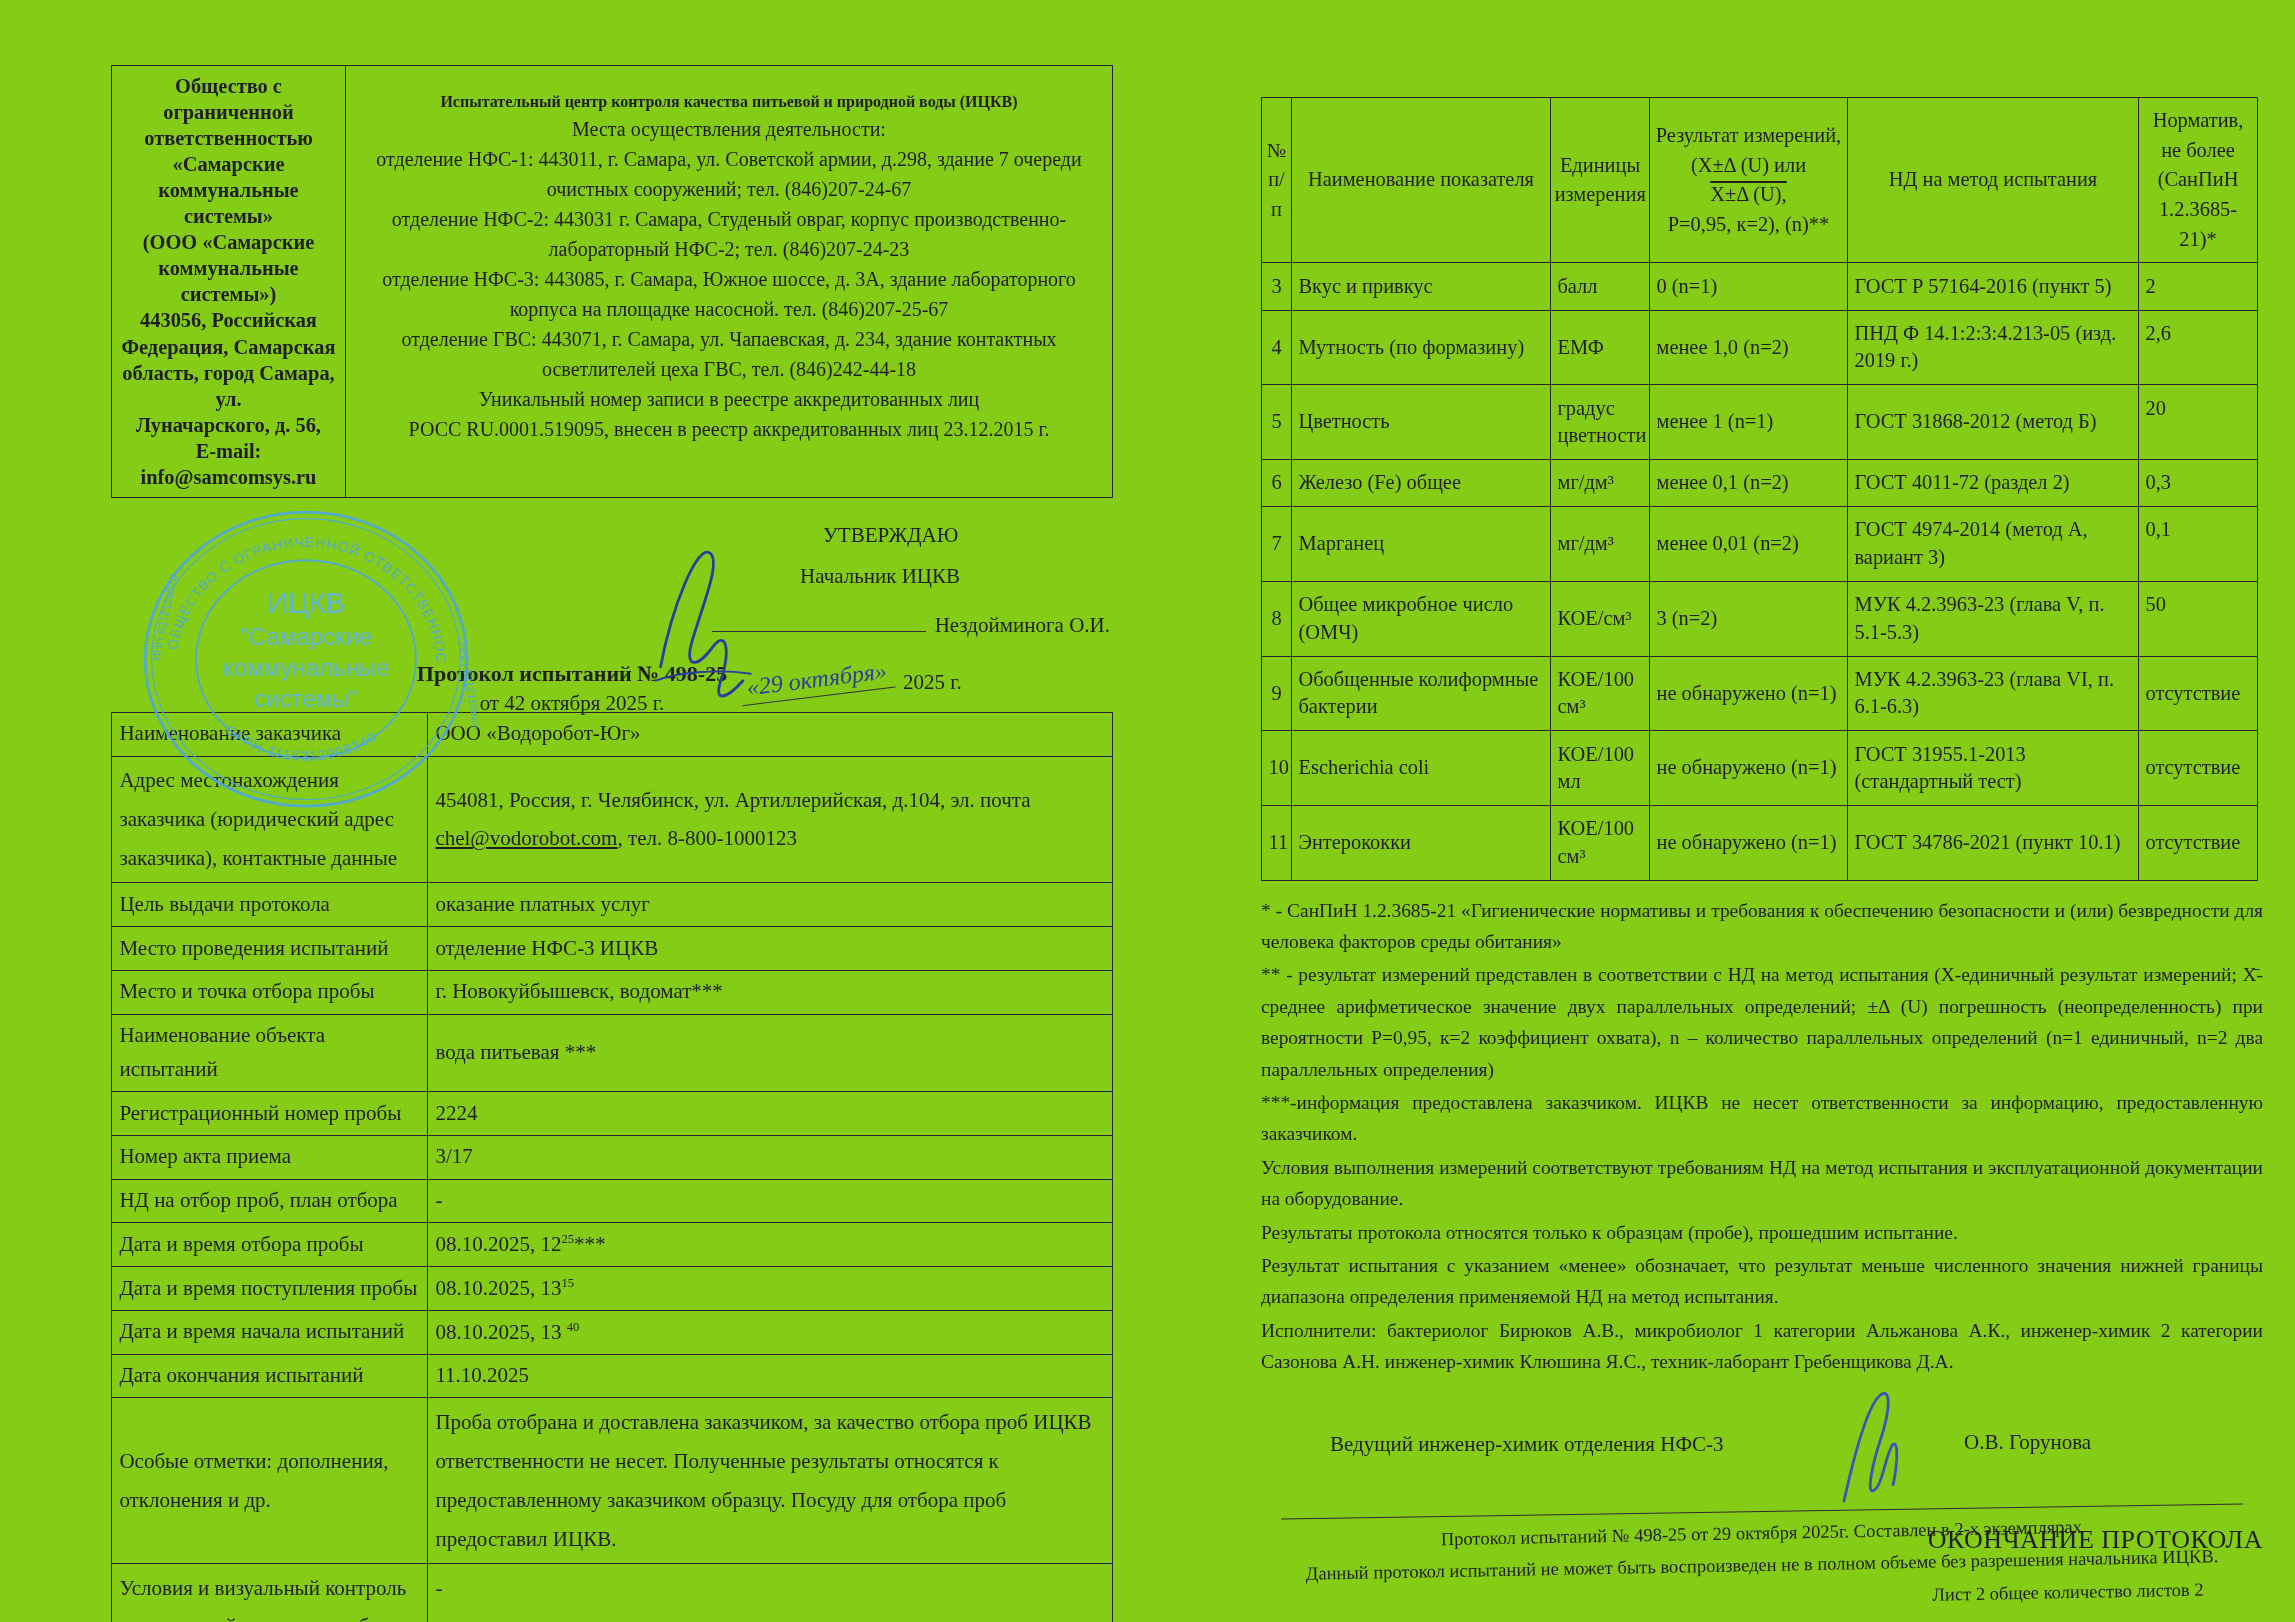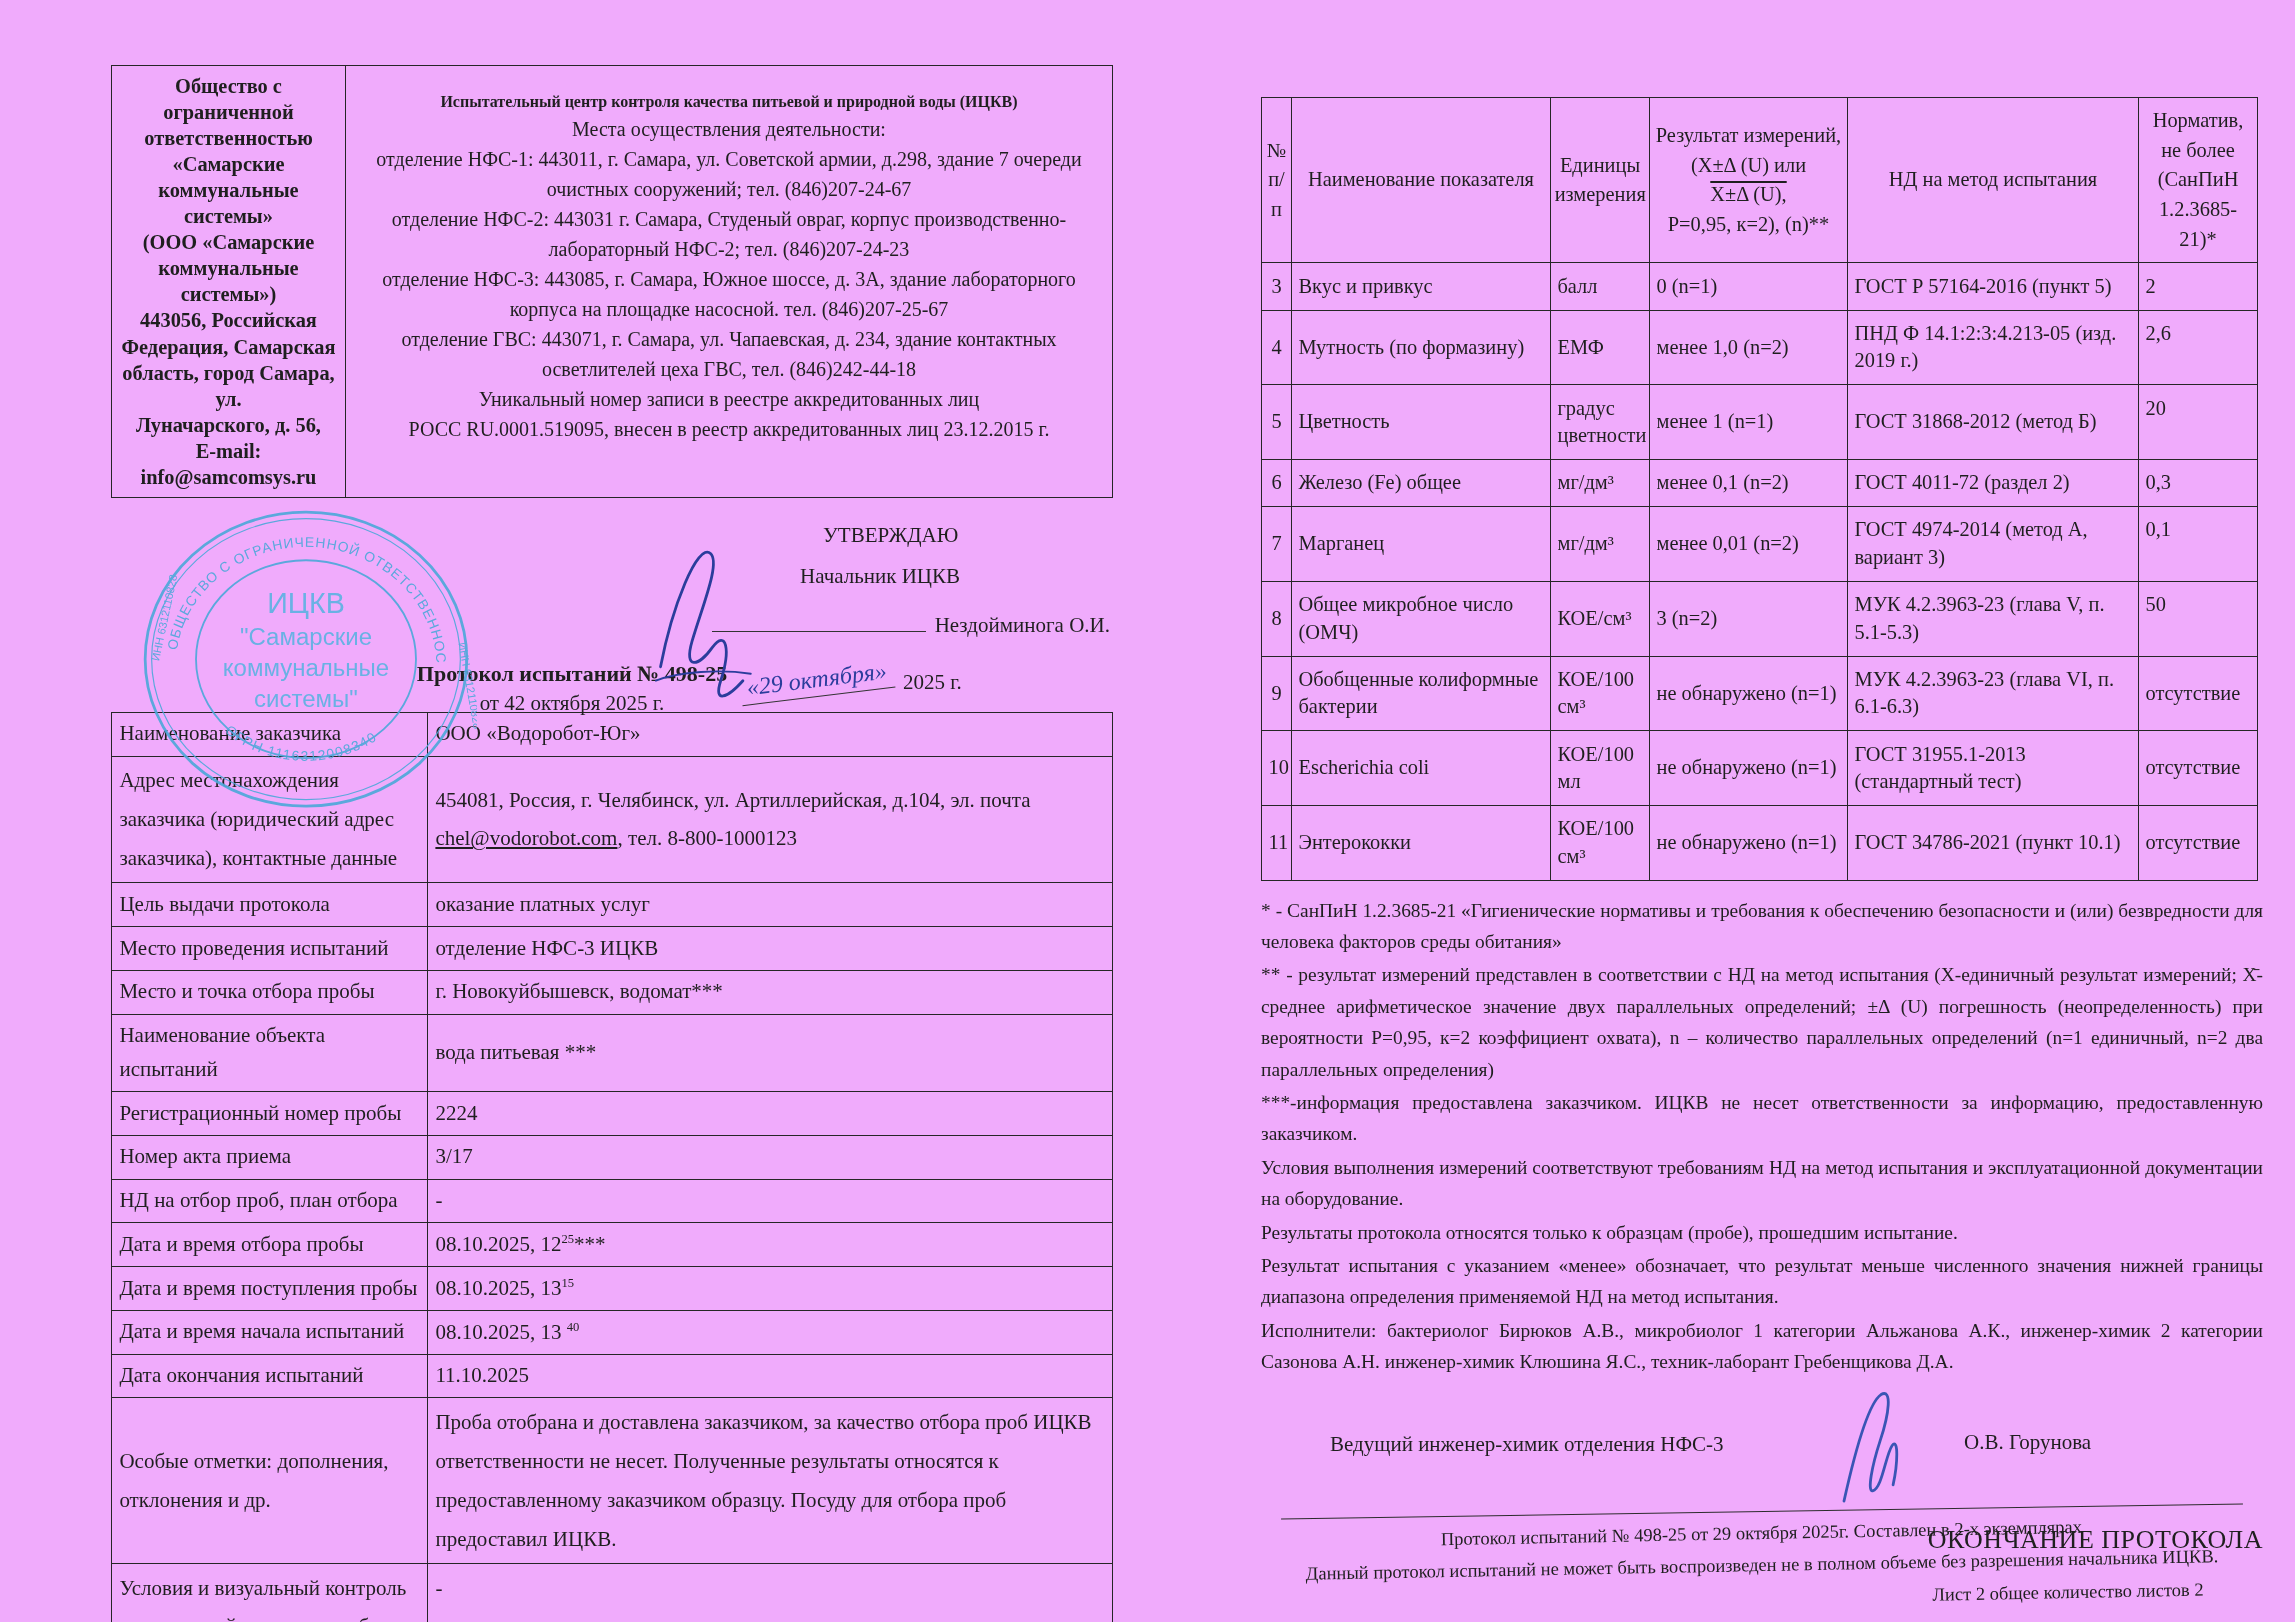--- a/index.html
+++ b/index.html
@@ -1,16 +1,16 @@
 <!DOCTYPE html>
 <html style="font-size:7.4px"><head>
 <meta charset="utf-8">
 <style>
   html,body{margin:0;padding:0;background:#e8e8e8;}
-  .sheet{position:relative;width:2295px;height:1623px;background:#f0abfc;overflow:hidden;
+  .sheet{position:relative;width:2295px;height:1623px;background:#84cc16;overflow:hidden;
          font-family:"Liberation Serif", serif;color:#1f1f1f;}
   .page{position:absolute;}
   .p1{left:111px;top:65px;width:1002px;}
   .p2{left:1261px;top:97px;width:1002px;height:1517px;}
 
   
   .hdr-grid{display:grid;grid-template-columns:234px 1fr;border:1.9px solid #262626;min-height:318px;}
   .hdr-left{border-right:1.9px solid #262626;padding:6.5px 2.8px;text-align:center;font-weight:bold;
             font-size:20.4px;line-height:1.28;white-space:pre-line;}
   .hdr-right{padding:4.6px 11px;text-align:center;font-size:20px;line-height:1.5;}

